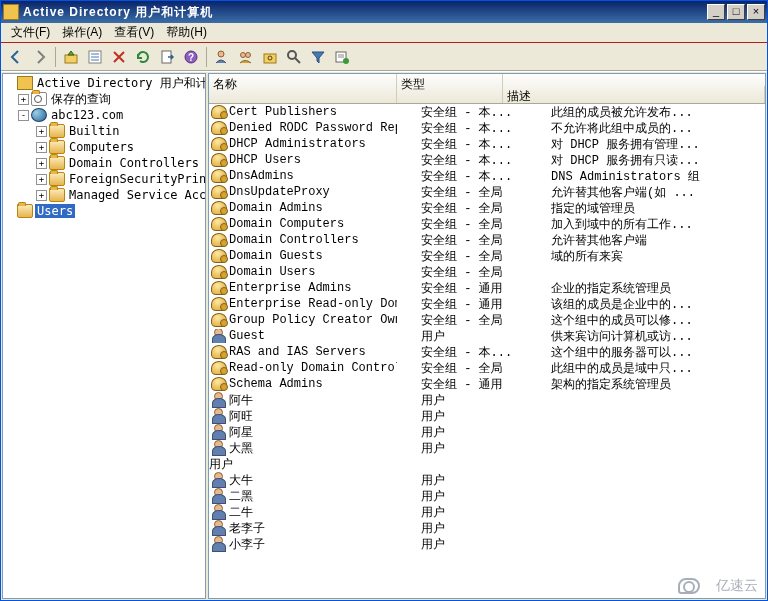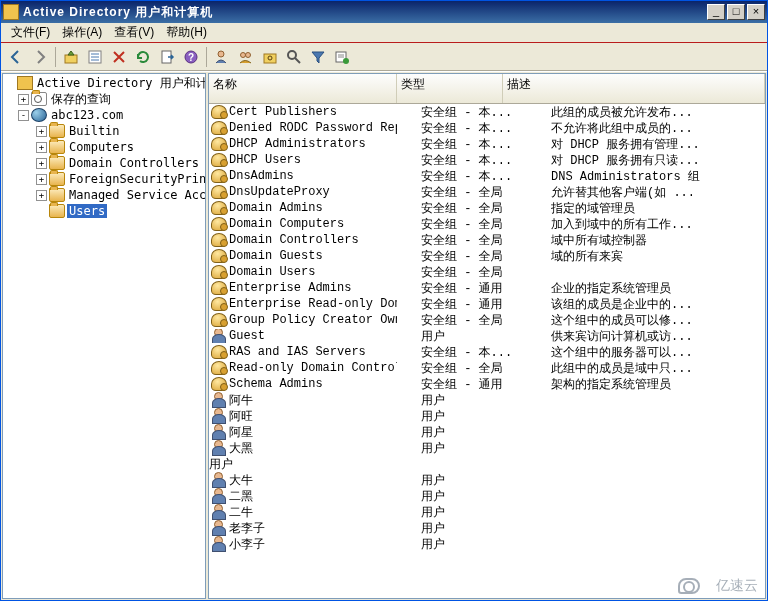--- a/index.html
+++ b/index.html
@@ -28,21 +28,21 @@
 .folder-icon { background: linear-gradient(#fceabb, #e8b44e); border: 1px solid #b8860b; border-radius: 0 2px 2px 2px; position: relative; }
 .folder-icon::before { content:""; position:absolute; top:-3px; left:0; width:6px; height:3px; background:#e8b44e; border:1px solid #b8860b; border-bottom:none; border-radius: 2px 2px 0 0;}
 .ad-icon { background:#f0c34e; border:1px solid #a07820;}
 .globe-icon { background: radial-gradient(circle at 30% 30%, #9acfea, #2a6496); border-radius: 50%; border:1px solid #1a4066;}
 .search-icon-s { background:#fff; border:1px solid #888; position:relative;}
 .search-icon-s::after{content:"";position:absolute;width:6px;height:6px;border:1px solid #555;border-radius:50%;top:2px;left:2px;}
 .list-header { height: 30px; background: linear-gradient(#fdfdfd, #ece9d8); border-bottom: 1px solid #aca899; display: flex; justify-content: center; }
 .list-header .col { border-right: 1px solid #d0cdb8; padding: 2px 4px; font-size: 12px; cursor: pointer; }
 .col-name { width: 188px; }
 .col-type { width: 106px; }
-.col-desc { flex: 1; }
+.col-desc { flex: 1; margin-top: 12px; }
 .list-body { flex: 1; overflow-y: auto; overflow-x: hidden; }
 .list-row { display: flex; align-items: center; height: 16px; font-size: 12px; font-family: Liberation Mono, monospace; white-space: nowrap; cursor: pointer; gap: 24px; }
 .list-row .icon { width: 16px; height: 14px; margin: 0 2px 0 2px; flex-shrink:0; position:relative; }
 .grp-icon { background: radial-gradient(circle at 40% 30%, #ffe8a0, #d8a030); border-radius: 50% 50% 30% 30%; border:1px solid #806018;}
 .grp-icon::after{content:"";position:absolute;width:6px;height:6px;background:#d8a030;border:1px solid #806018;border-radius:50%;right:-2px;bottom:-1px;}
 .usr-icon { border-radius: 50% 50% 10% 10%;}
 .usr-icon::before{content:"";position:absolute;width:7px;height:7px;background:#e8b890;border:1px solid #906030;border-radius:50%;top:-1px;left:3px;}
 .usr-icon::after{content:"";position:absolute;width:12px;height:8px;background:#6080b0;border:1px solid #405070;border-radius:50% 50% 0 0;bottom:-1px;left:1px;}
 .list-row .c1 { width: 188px; overflow: hidden; text-overflow: clip; display:flex; align-items:center;}
 .list-row .c2 { width: 106px; overflow: hidden; }
@@ -202,21 +202,21 @@
             <div class="tree-row" style="padding-left: 32px;">
               <span class="exp">+</span>
               <span class="ticon2 folder-icon"></span>
               <span class="tlbl">ForeignSecurityPrincipals</span>
             </div>
             <div class="tree-row" style="padding-left: 32px;">
               <span class="exp">+</span>
               <span class="ticon2 folder-icon"></span>
               <span class="tlbl">Managed Service Accounts</span>
             </div>
-            <div class="tree-row selected" style="padding-left: 32px;">
+            <div class="tree-row selected" style="">
               <span class="exp empty"></span>
               <span class="ticon2 folder-icon"></span>
               <span class="tlbl">Users</span>
             </div>
           </div>
       </div>
     </div>
 
     <div class="list-pane">
       <div class="list-header">
@@ -288,21 +288,21 @@
             </div>
             <div class="c2">安全组 - 全局</div>
             <div class="c3">加入到域中的所有工作...</div>
           </div>
           <div class="list-row">
             <div class="c1">
               <span class="icon grp-icon"></span>
               <span>Domain Controllers</span>
             </div>
             <div class="c2">安全组 - 全局</div>
-            <div class="c3">域中所有域控制器</div>
+            <div class="c3">允许替其他客户端</div>
           </div>
           <div class="list-row">
             <div class="c1">
               <span class="icon grp-icon"></span>
               <span>Domain Guests</span>
             </div>
             <div class="c2">安全组 - 全局</div>
             <div class="c3">域的所有来宾</div>
           </div>
           <div class="list-row">

